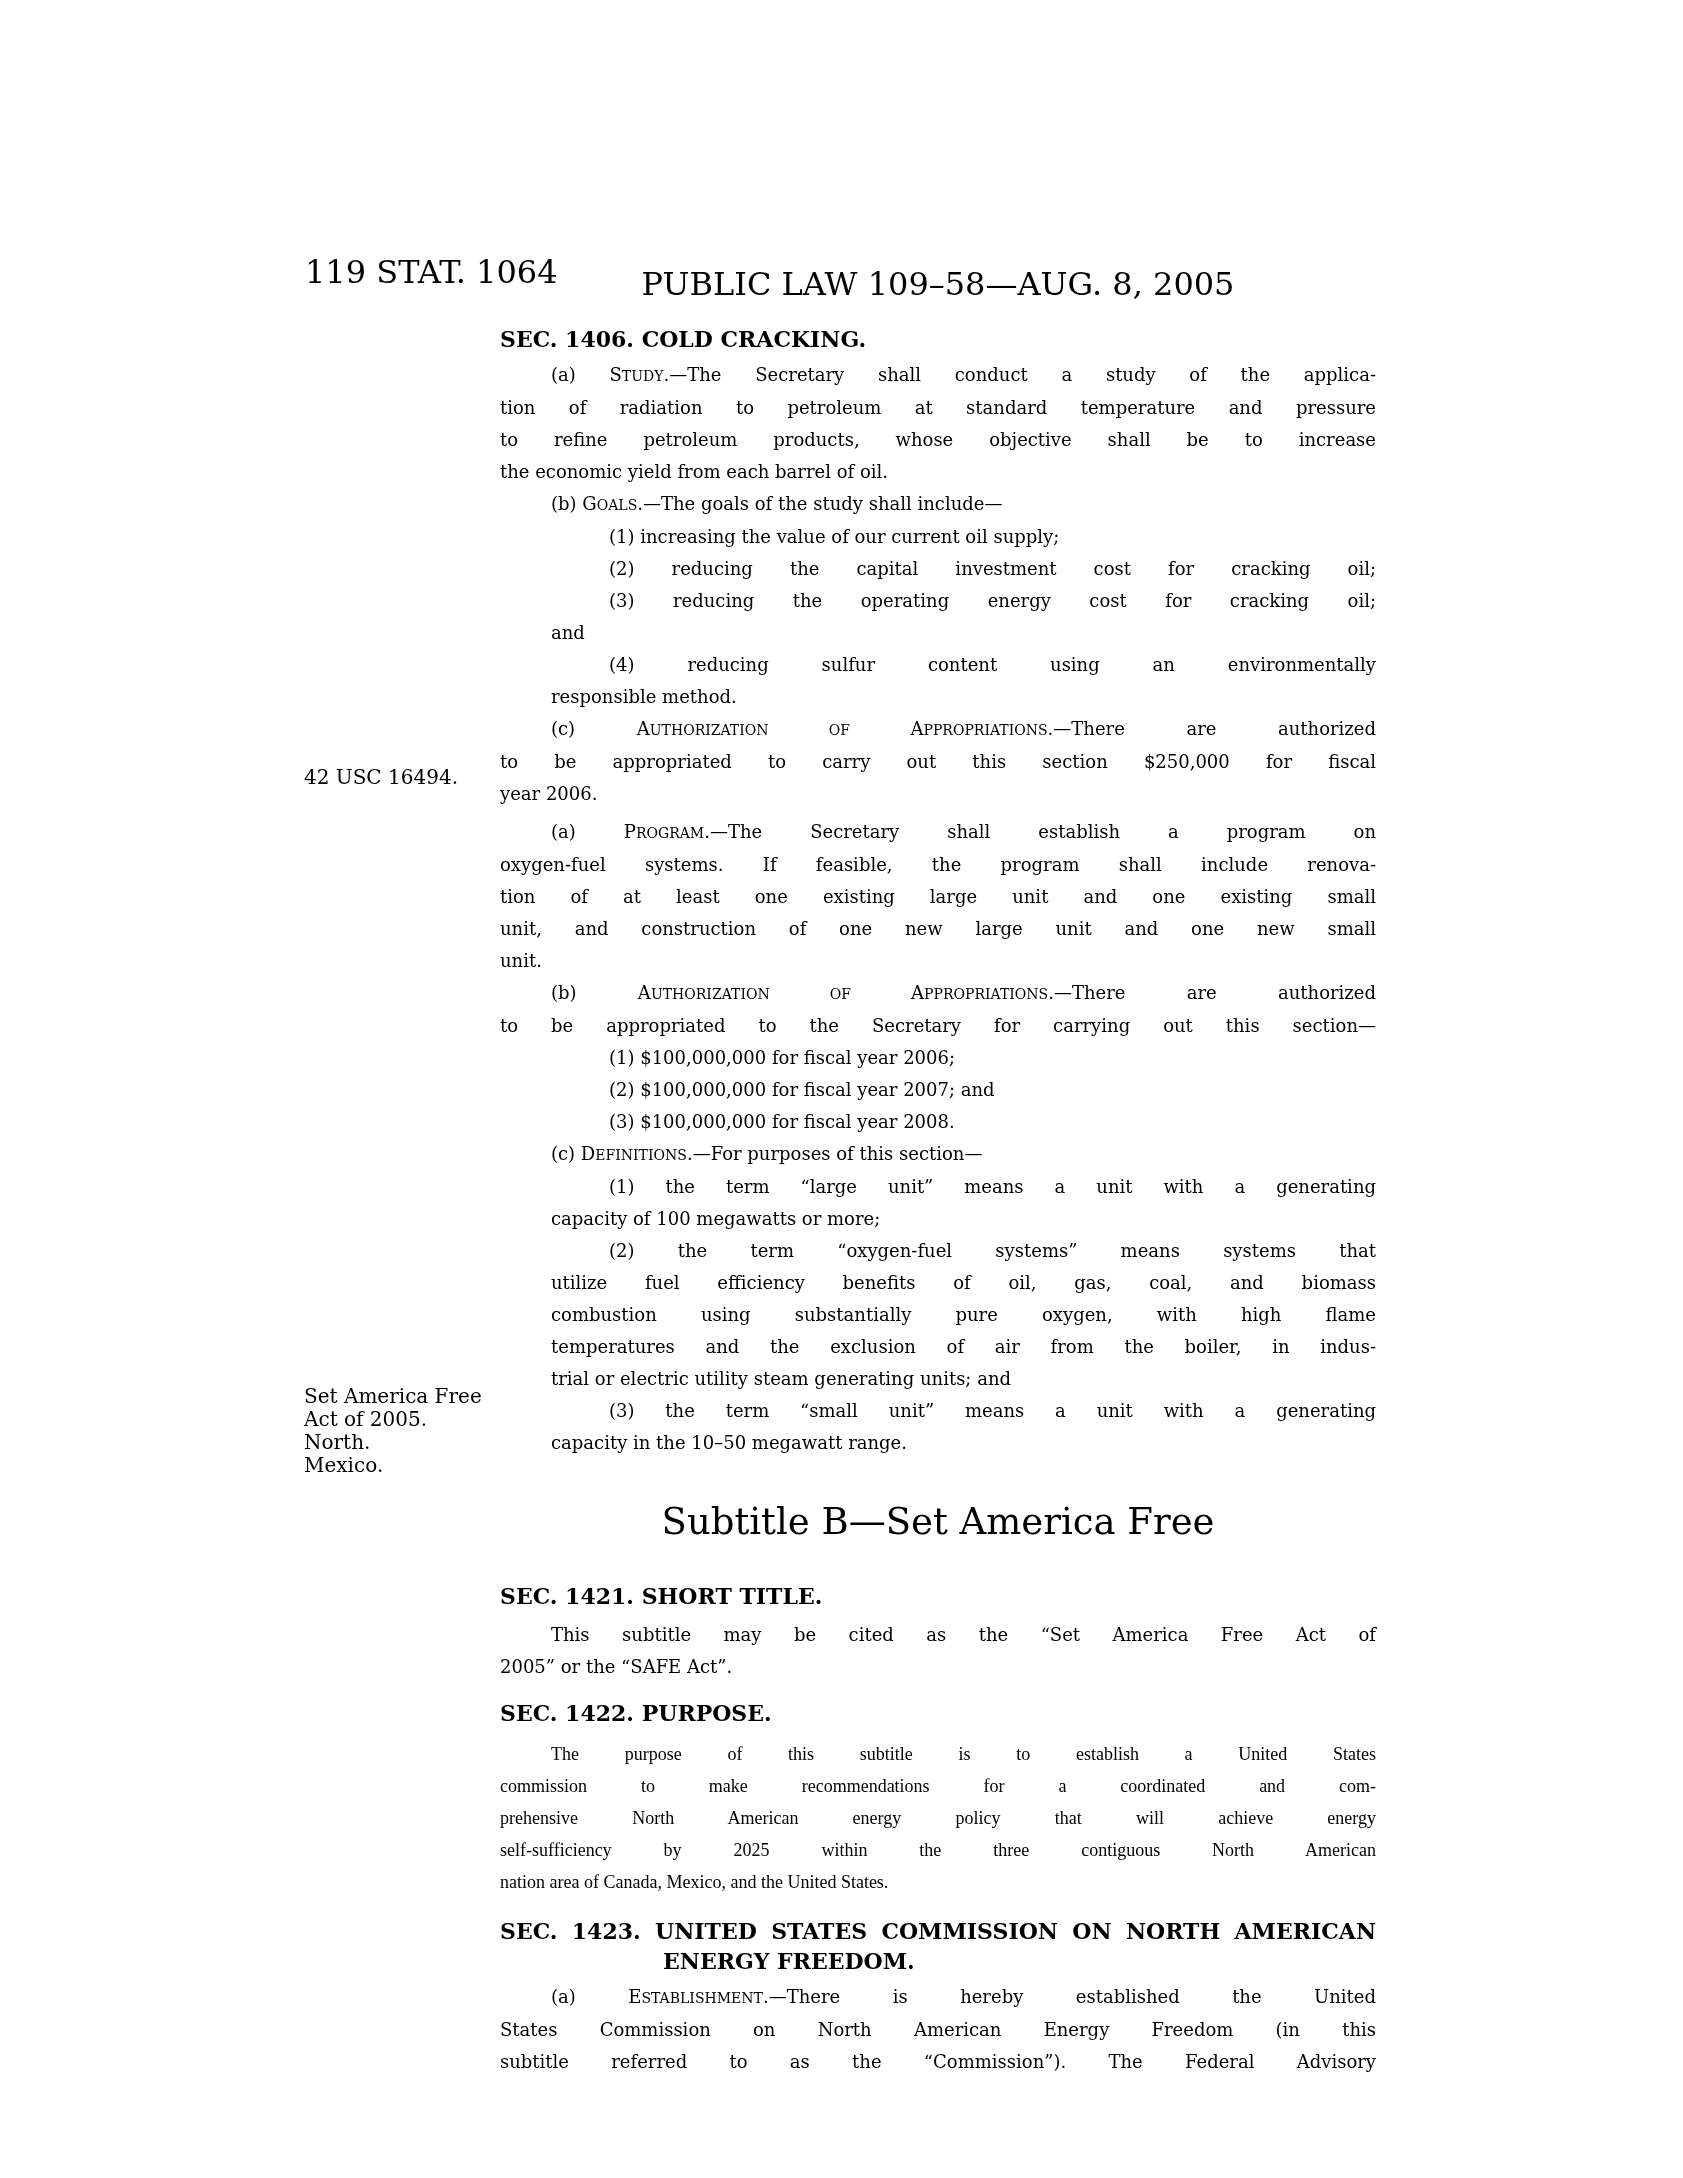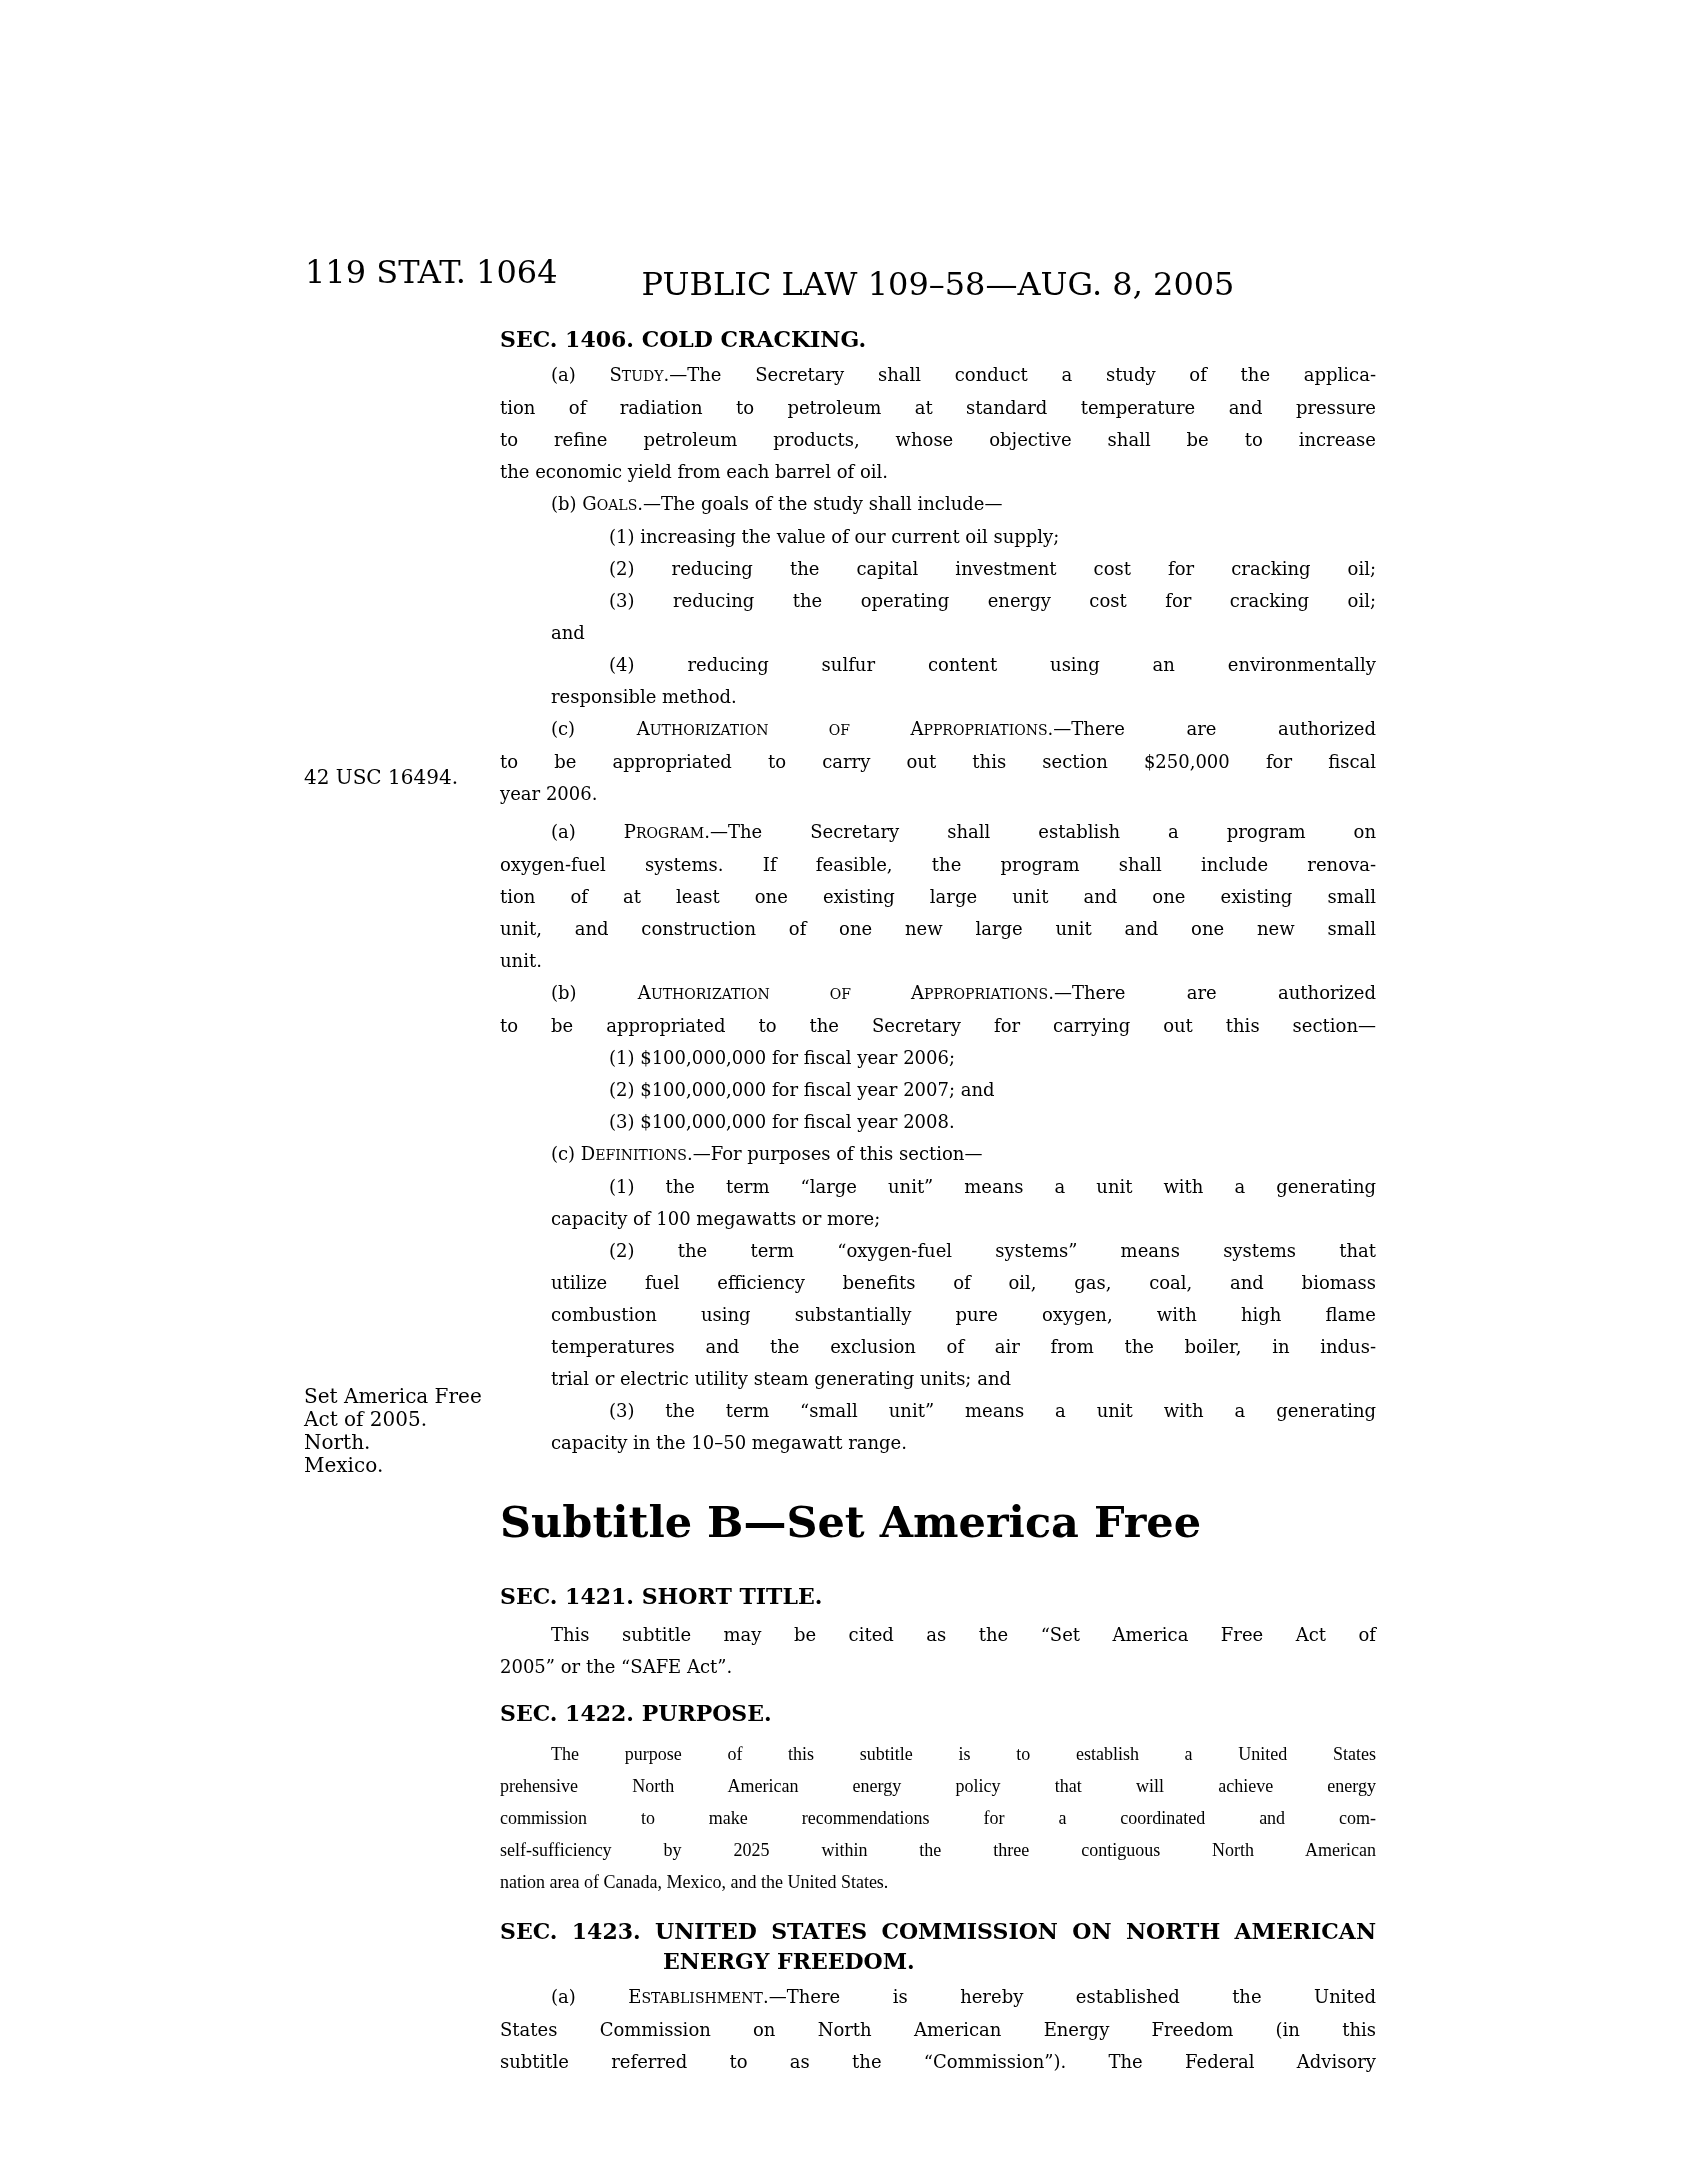--- a/index.html
+++ b/index.html
@@ -14,21 +14,21 @@
   .page-num{position:absolute;left:305px;top:0;font-size:32px;line-height:34px;white-space:nowrap;}
   .law-title{position:absolute;left:500px;top:12px;width:876px;text-align:center;font-size:32px;line-height:34px;white-space:nowrap;}
   
   .margin-note{position:absolute;left:304px;width:183px;font-size:20px;line-height:23px;}
   #mn-usc{top:753px;margin-top:13px;}
   #mn-act{top:1385px;}
   
   .column{position:absolute;left:500px;top:0;width:876px;}
   .block{width:876px;}
   .heading{font-weight:bold;font-size:22px;line-height:30px;}
-  .subtitle{font-weight:bold;font-size:43px;line-height:48px;text-align:left;}
+  .subtitle{font-weight:normal;font-size:37px;line-height:48px;text-align:center;}
   .body{font-size:18px;line-height:32px;}
   .line{min-height:27px;}
   .heading .line{min-height:30px;}
   .just{text-align:justify;text-align-last:justify;}
   .ind1{padding-left:51px;}
   .ind2{padding-left:109px;}
   .ind3{padding-left:163px;}
   .sc{font-size:0.78em;}
   
   #h1406{margin-top:324px;}
@@ -113,22 +113,22 @@
     </div>
     <div id="b1421" class="block body">
       <div class="line ind1 just"><span>This subtitle may be cited as the “Set America Free Act of</span></div>
       <div class="line ind0"><span>2005” or the “SAFE Act”.</span></div>
     </div>
     <div id="h1422" class="block heading">
       <div class="line ind0"><span>SEC. 1422. PURPOSE.</span></div>
     </div>
     <div id="b1422" class="block body">
       <div class="line ind1 just"><span>The purpose of this subtitle is to establish a United States</span></div>
+      <div class="line ind0 just"><span>commission to make recommendations for a coordinated and com-</span></div>
       <div class="line ind0 just"><span>prehensive North American energy policy that will achieve energy</span></div>
-      <div class="line ind0 just"><span>commission to make recommendations for a coordinated and com-</span></div>
       <div class="line ind0 just"><span>self-sufficiency by 2025 within the three contiguous North American</span></div>
       <div class="line ind0"><span>nation area of Canada, Mexico, and the United States.</span></div>
     </div>
     <div id="h1423" class="block heading">
       <div class="line ind0 just"><span>SEC. 1423. UNITED STATES COMMISSION ON NORTH AMERICAN</span></div>
       <div class="line ind3"><span>ENERGY FREEDOM.</span></div>
     </div>
     <div id="b1423" class="block body">
       <div class="line ind1 just"><span>(a) E</span><span class="sc">STABLISHMENT</span><span>.—There is hereby established the United</span></div>
       <div class="line ind0 just"><span>States Commission on North American Energy Freedom (in this</span></div>

